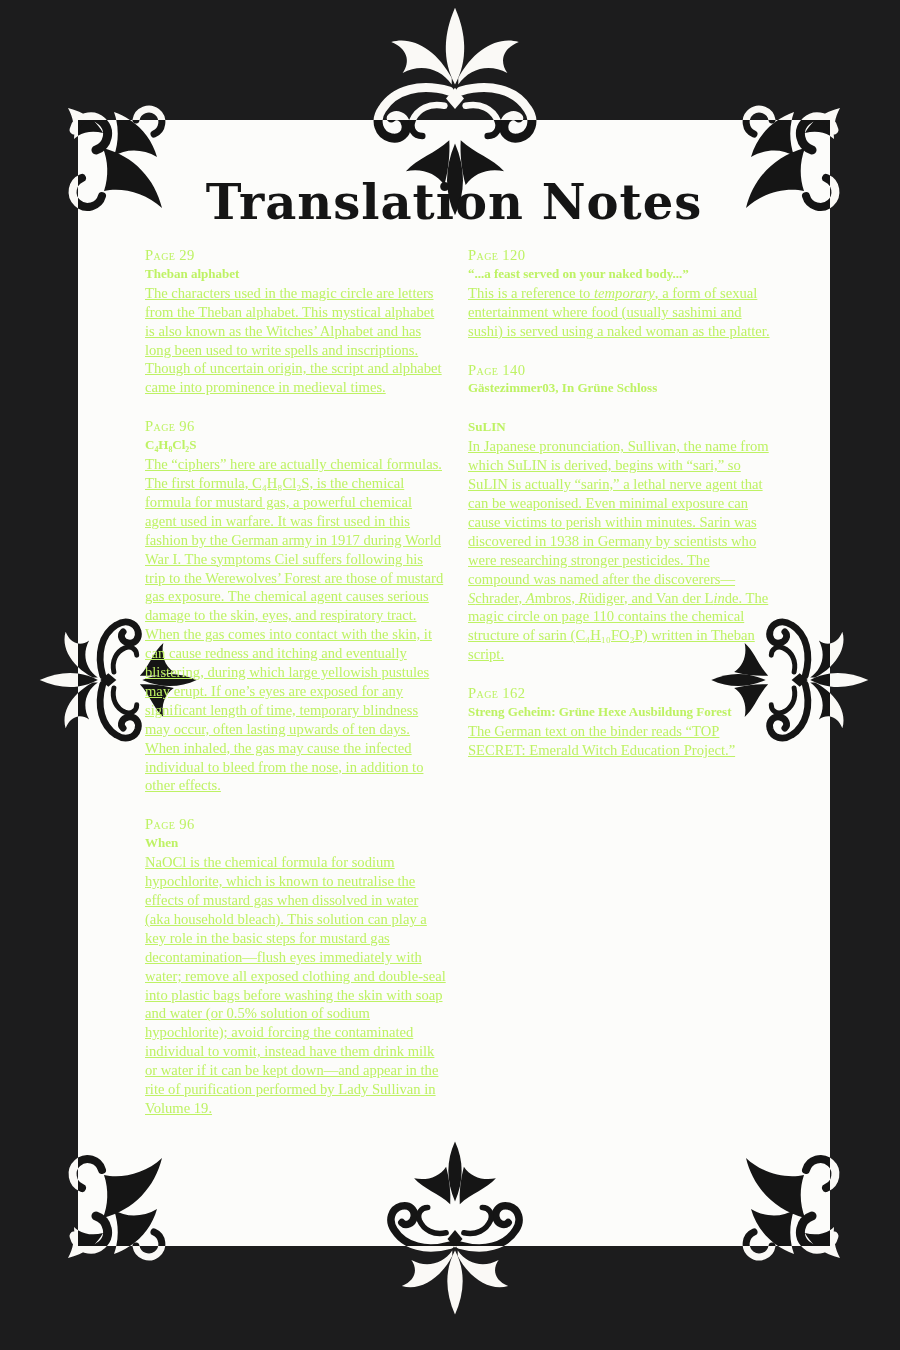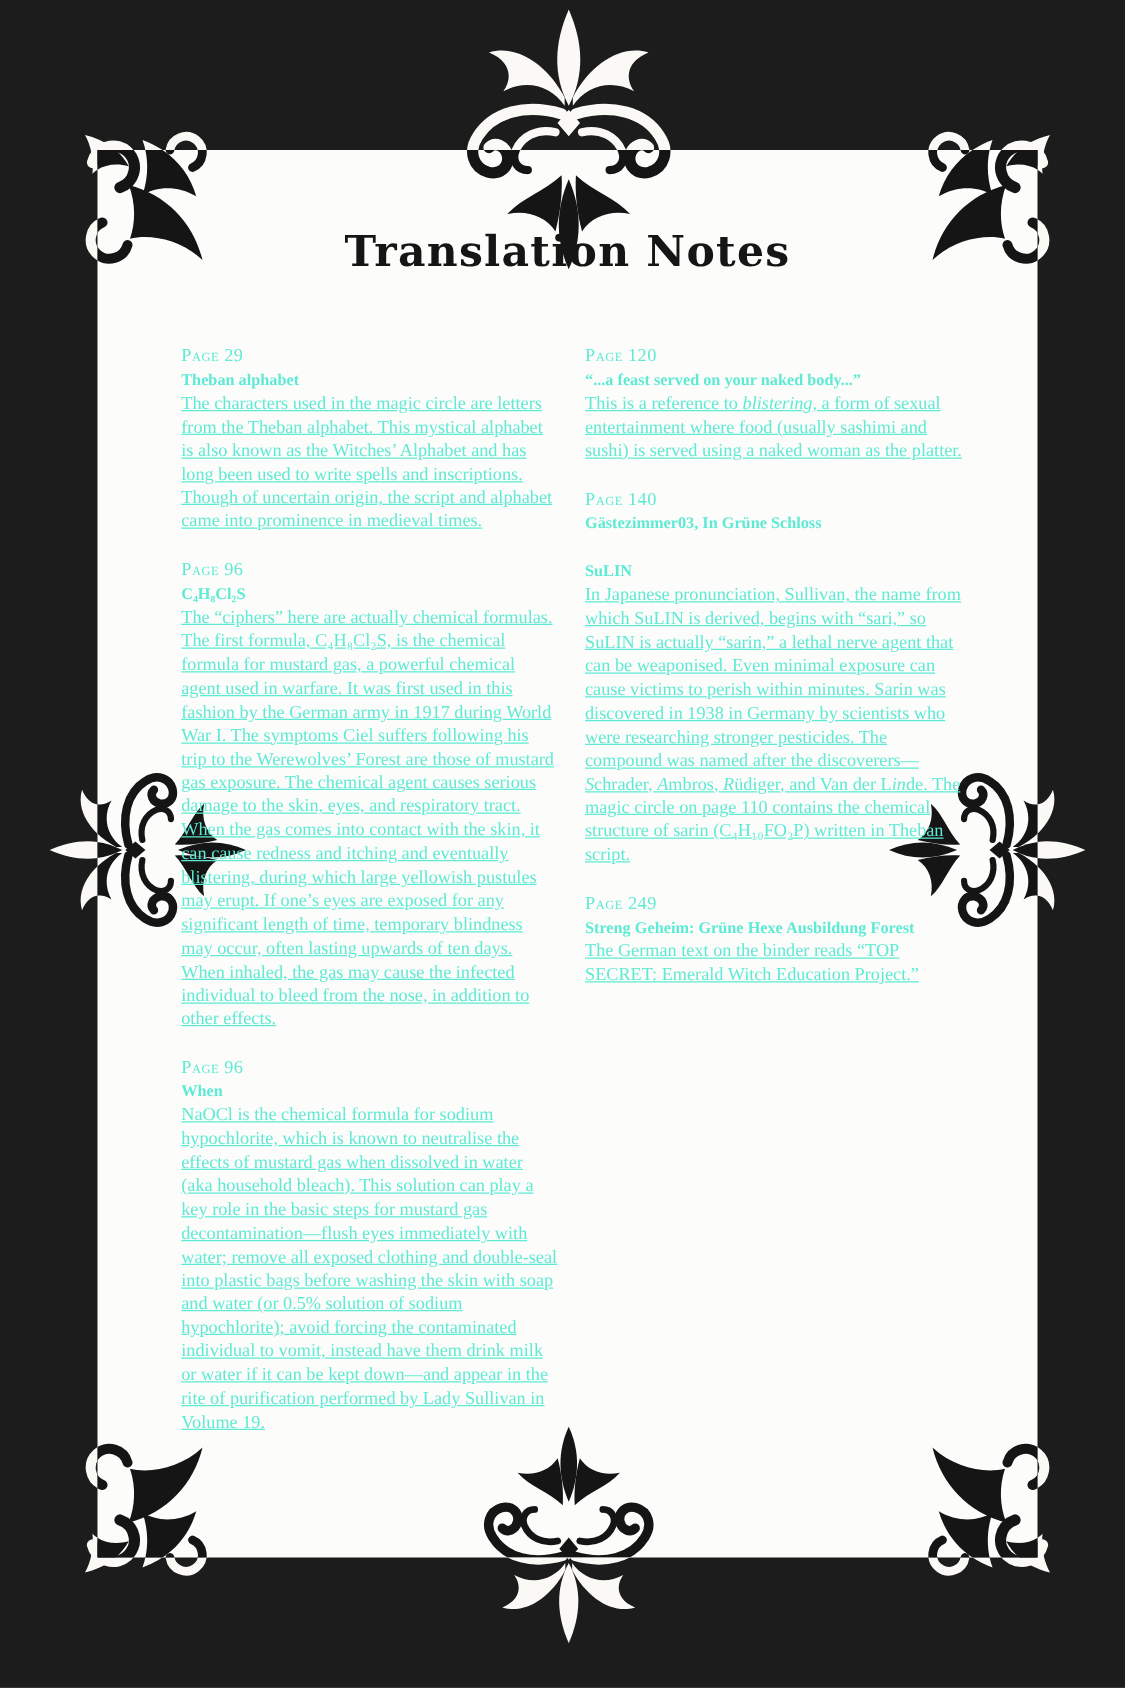--- a/index.html
+++ b/index.html
@@ -1,22 +1,22 @@
 <!DOCTYPE html>
 <html><head>
 <meta charset="utf-8">
 <style>
   html,body{margin:0;padding:0;background:#000;}
   .stage{position:relative;width:900px;height:1350px;background:#1c1c1d;overflow:hidden;margin:0 auto;
          font-family:"Liberation Serif","DejaVu Serif",serif;}
   .paper{position:absolute;left:78px;top:120px;width:752px;height:1126px;background:#fcfcfa;}
   .title{position:absolute;left:78px;top:172px;width:752px;margin:0;text-align:center;
-         font-family:"DejaVu Serif","Liberation Serif",serif;font-weight:bold;font-size:34px;
+         font-family:"DejaVu Serif","Liberation Serif",serif;font-weight:bold;font-size:48px;
          line-height:60px;color:#151515;letter-spacing:1px;}
-  .col{position:absolute;top:276px;color:#5eead4;}
+  .col{position:absolute;top:246px;color:#bef264;}
   .col-left{left:145px;width:301px;}
   .col-right{left:468px;width:303px;}
   .note{margin:0 0 20px 0;}
   .plabel{font-variant:small-caps;font-size:14.6px;line-height:18.9px;letter-spacing:0.4px;}
   .nhead{margin:0;font-size:13px;line-height:18.9px;font-weight:bold;}
   .nhead.it{}
   .nbody{margin:0;font-size:14.6px;line-height:18.9px;text-align:left;text-decoration:underline;}
   .orn{position:absolute;}
   .orn svg{display:block;width:100%;height:100%;}
   .defs{position:absolute;width:0;height:0;}
@@ -160,30 +160,30 @@
       <div class="plabel">Page 96</div>
       <h2 class="nhead">When</h2>
       <p class="nbody">NaOCl is the chemical formula for sodium hypochlorite, which is known to neutralise the effects of mustard gas when dissolved in water (aka household bleach). This solution can play a key role in the basic steps for mustard gas decontamination—flush eyes immediately with water; remove all exposed clothing and double-seal into plastic bags before washing the skin with soap and water (or 0.5% solution of sodium hypochlorite); avoid forcing the contaminated individual to vomit, instead have them drink milk or water if it can be kept down—and appear in the rite of purification performed by Lady Sullivan in Volume 19.</p>
     </section>
   </div>
 
   <div class="col col-right">
     <section class="note">
       <div class="plabel">Page 120</div>
       <h2 class="nhead">“...a feast served on your naked body...”</h2>
-      <p class="nbody">This is a reference to <em>blistering</em>, a form of sexual entertainment where food (usually sashimi and sushi) is served using a naked woman as the platter.</p>
+      <p class="nbody">This is a reference to <em>temporary</em>, a form of sexual entertainment where food (usually sashimi and sushi) is served using a naked woman as the platter.</p>
     </section>
     <section class="note">
       <div class="plabel">Page 140</div>
       <h2 class="nhead it">Gästezimmer03, In Grüne Schloss</h2>
     </section>
     <section class="note">
       <h2 class="nhead">SuLIN</h2>
       <p class="nbody">In Japanese pronunciation, Sullivan, the name from which SuLIN is derived, begins with “sari,” so SuLIN is actually “sarin,” a lethal nerve agent that can be weaponised. Even minimal exposure can cause victims to perish within minutes. Sarin was discovered in 1938 in Germany by scientists who were researching stronger pesticides. The compound was named after the discoverers—<em>S</em>chrader, <em>A</em>mbros, <em>R</em>üdiger, and Van der L<em>in</em>de. The magic circle on page 110 contains the chemical structure of sarin (C₄H₁₀FO₂P) written in Theban script.</p>
     </section>
     <section class="note">
-      <div class="plabel">Page 249</div>
+      <div class="plabel">Page 162</div>
       <h2 class="nhead it">Streng Geheim: Grüne Hexe Ausbildung Forest</h2>
       <p class="nbody">The German text on the binder reads “TOP SECRET: Emerald Witch Education Project.”</p>
     </section>
   </div>
 
 </div>
 
 </body></html>

